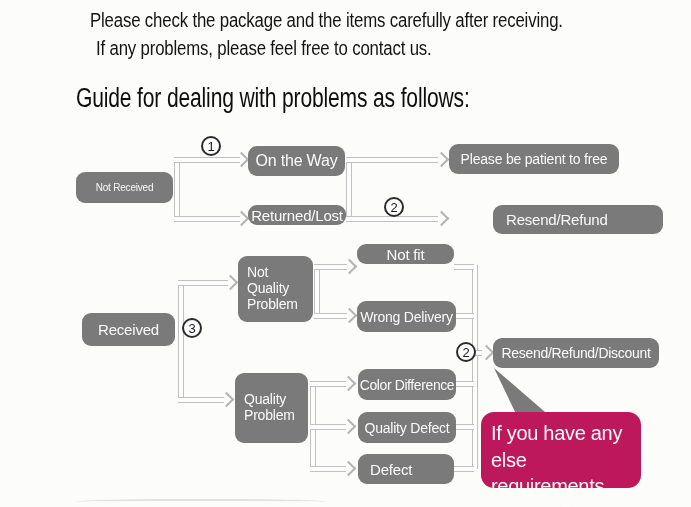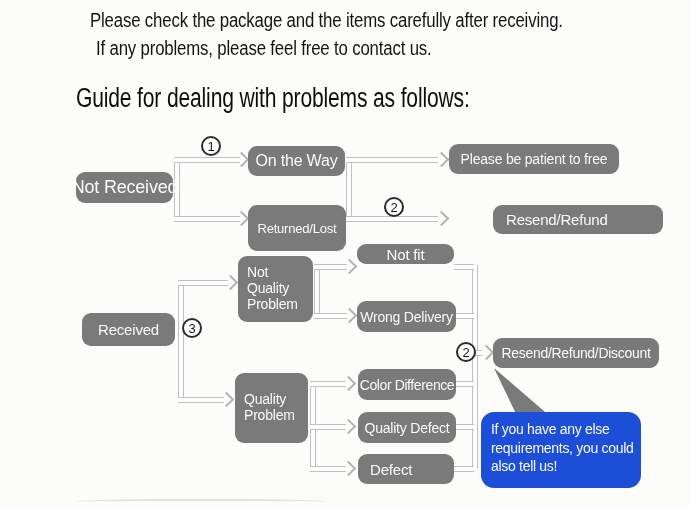--- a/index.html
+++ b/index.html
@@ -24,23 +24,23 @@
   }
   
   .node {
     position:absolute; box-sizing:border-box;
     background:#7a7a7a; color:#fafafa;
     border-radius:9px; display:flex; align-items:center; justify-content:center;
     font-size:14px; letter-spacing:-0.2px; white-space:nowrap; z-index:4;
   }
   .node.wrap { white-space:normal; line-height:1.12; text-align:left; }
   .node.left { justify-content:flex-start; }
-  #not-received   { left:76px;  top:172px; width:97px;  height:31px; font-size:18px; }
+  #not-received   { left:76px;  top:172px; width:97px;  height:31px; font-size:10px; }
   #on-the-way     { left:248px; top:146px; width:97px;  height:30px; font-size:16px; }
-  #returned-lost  { left:248px; top:205px; width:98px;  height:46px; font-size:13px; }
+  #returned-lost  { left:248px; top:205px; width:98px;  height:20px; font-size:15px; }
   #please-wait    { left:449px; top:144px; width:170px; height:30px; }
   #resend-refund  { left:449px; top:205px; width:170px; height:29px; font-size:15px; padding-left:13px;margin-left:44px; }
   #received       { left:82px;  top:313px; width:93px;  height:33px; font-size:15px; }
   #not-quality-problem { left:238px; top:256px; width:75px; height:66px; padding-left:9px; }
   #quality-problem     { left:235px; top:373px; width:73px; height:70px; padding-left:9px; }
   #not-fit        { left:357px; top:244px; width:97px;  height:20px; font-size:15px; }
   #wrong-delivery { left:357px; top:301px; width:99px;  height:31px; }
   #color-difference { left:358px; top:369px; width:98px; height:31px; letter-spacing:-0.4px; }
   #quality-defect { left:358px; top:412px; width:98px;  height:31px; }
   #damage         { left:358px; top:454px; width:96px;  height:30px; font-size:15px; padding-left:12px; }
@@ -102,23 +102,23 @@
     display:flex; align-items:center; justify-content:center;
     font-size:13px; color:#1c1c1c; z-index:5;
   }
   #mk1  { left:201px; top:136px; }
   #mk2a { left:384px; top:197px; }
   #mk3  { left:182px; top:318px; }
   #mk2b { left:456px; top:342px; }
   
   #bubble {
     position:absolute; left:481px; top:412px; width:160px; height:76px;
-    box-sizing:border-box; background:#1d4ed8; color:#fafafa;
+    box-sizing:border-box; background:#be185d; color:#fafafa;
     border-radius:13px; padding:8px 6px 0 10px;
-    font-size:14px; letter-spacing:-0.3px; line-height:1.33; z-index:6;
+    font-size:20px; letter-spacing:-0.3px; line-height:1.33; z-index:6;
   }
   #bubble-tail { position:absolute; left:486px; top:368px; width:68px; height:50px; z-index:5; }
   
   #edge-artifact {
     position:absolute; left:76px; top:499px; width:250px; height:5px;
     border-top:2px solid #dcdcda; border-radius:40%; opacity:0.8; z-index:0;
   }
 </style>
 </head>
 <body>

